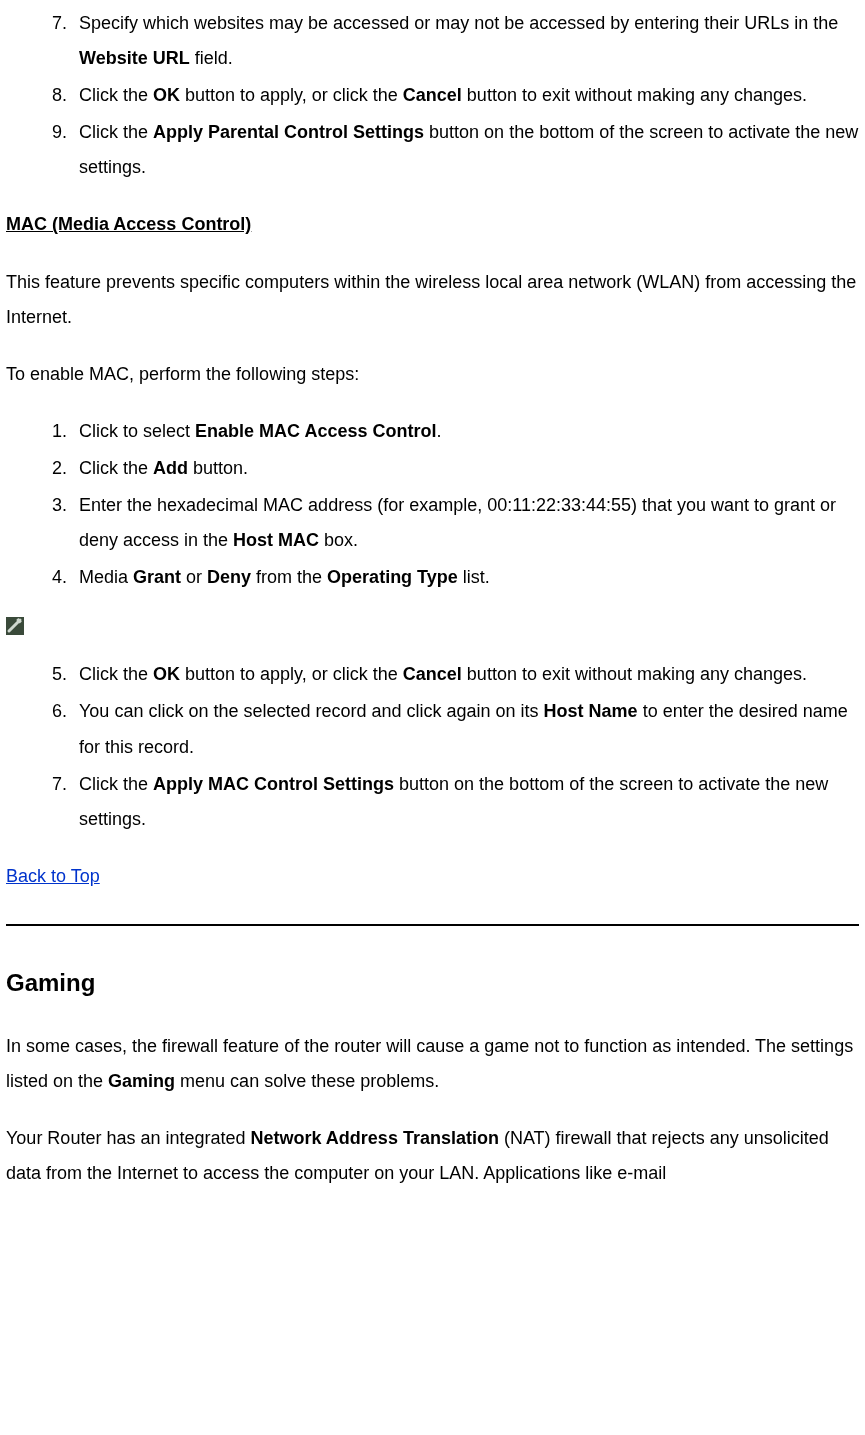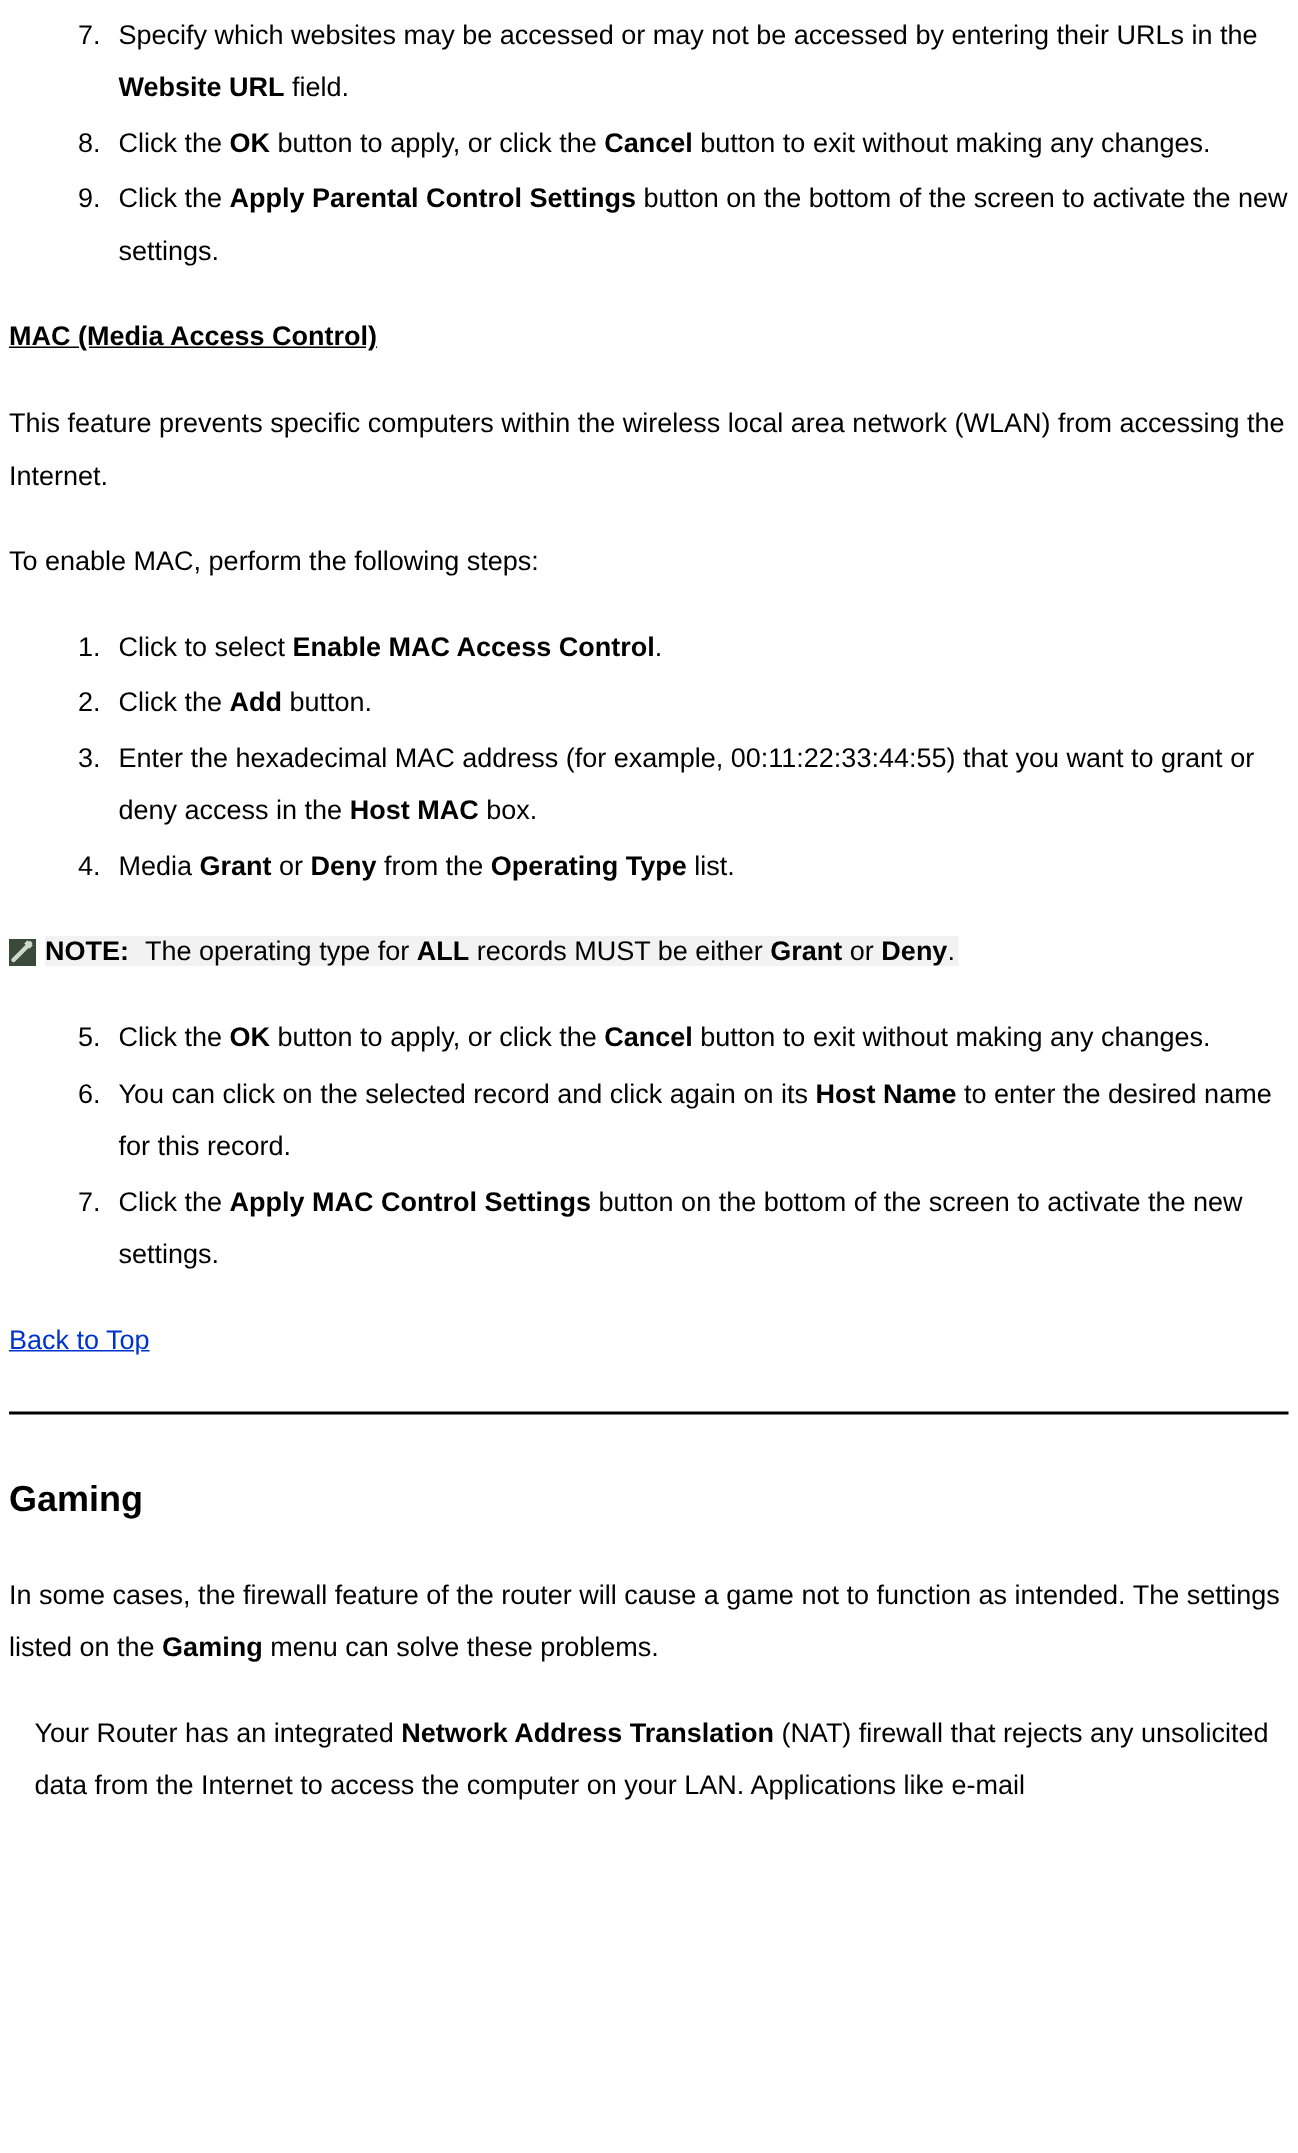--- a/index.html
+++ b/index.html
@@ -124,23 +124,20 @@
 </ol>
 
 <div class="note-row">
   <span class="note-icon">
     <svg viewBox="0 0 18 18" width="18" height="18">
       <rect x="0" y="0" width="18" height="18" fill="#3a4a3a"></rect>
       <path d="M3 14 L14 3" stroke="#cfd8cf" stroke-width="3" stroke-linecap="round"></path>
       <rect x="11" y="2" width="5" height="3" fill="#cfd8cf" transform="rotate(45 13 3)"></rect>
     </svg>
   </span>
-  <span>
-    <span class="note-label">NOTE:</span><span class="note-text"><span> The operating type for </span><span class="b">ALL</span><span> records MUST be either </span><span class="b">Grant</span><span> or </span><span class="b">Deny</span><span>.</span></span>
-  </span>
 </div>
 
 <ol class="start5">
   <li>
     <span>Click the </span><span class="b">OK</span><span> button to apply, or click the </span><span class="b">Cancel</span><span> button to exit without making any changes.</span>
   </li>
   <li>
     <span>You can click on the selected record and click again on its </span><span class="b">Host Name</span><span> to enter the desired name for this record.</span>
   </li>
   <li>
@@ -151,15 +148,15 @@
 <p><a href="#" class="back-top">Back to Top</a></p>
 
 <hr>
 
 <h2>Gaming</h2>
 
 <p>
   <span>In some cases, the firewall feature of the router will cause a game not to function as intended. The settings listed on the </span><span class="b">Gaming</span><span> menu can solve these problems.</span>
 </p>
 
-<p style="margin-bottom:0;margin-left:17px;">
+<p style="margin-bottom:0;">
   <span>Your Router has an integrated </span><span class="b">Network Address Translation</span><span> (NAT) firewall that rejects any unsolicited data from the Internet to access the computer on your LAN. Applications like e-mail</span>
 </p>
 
 </body></html>

